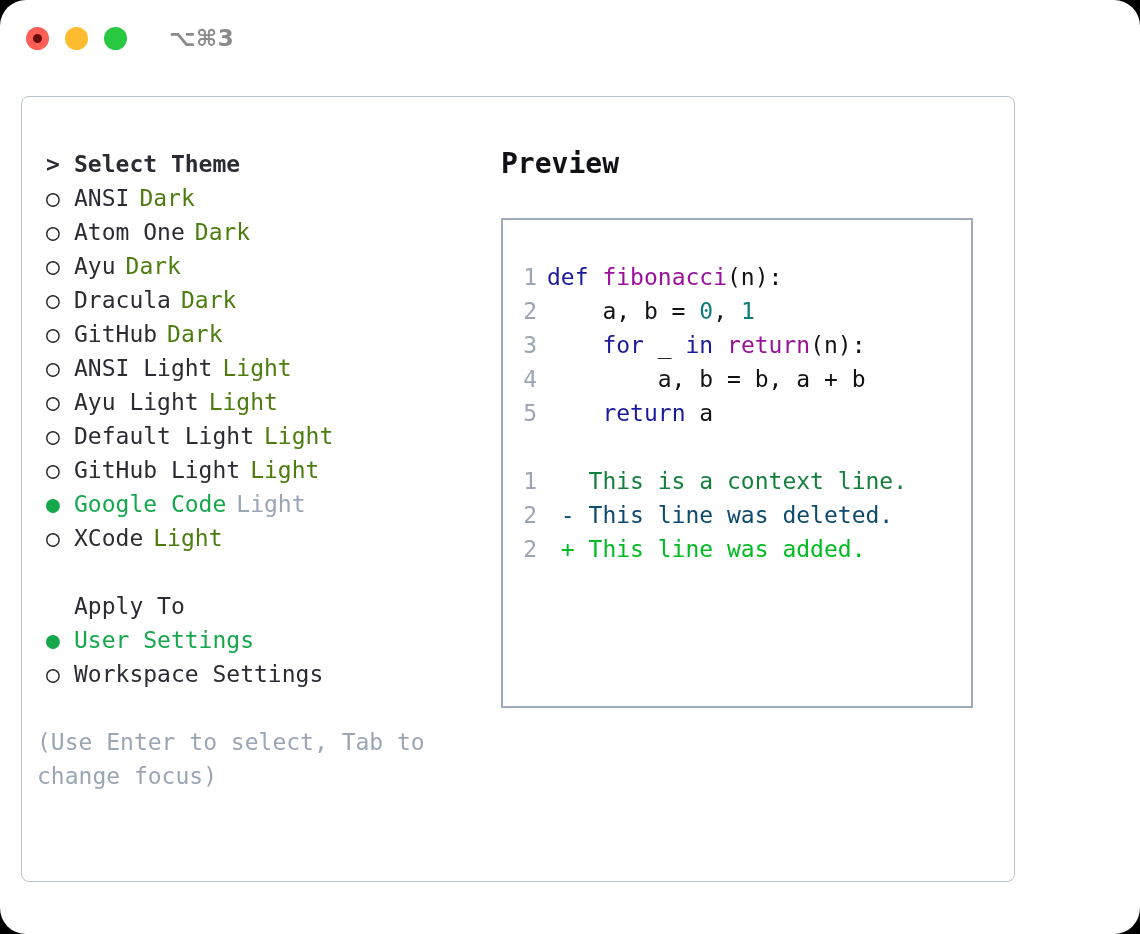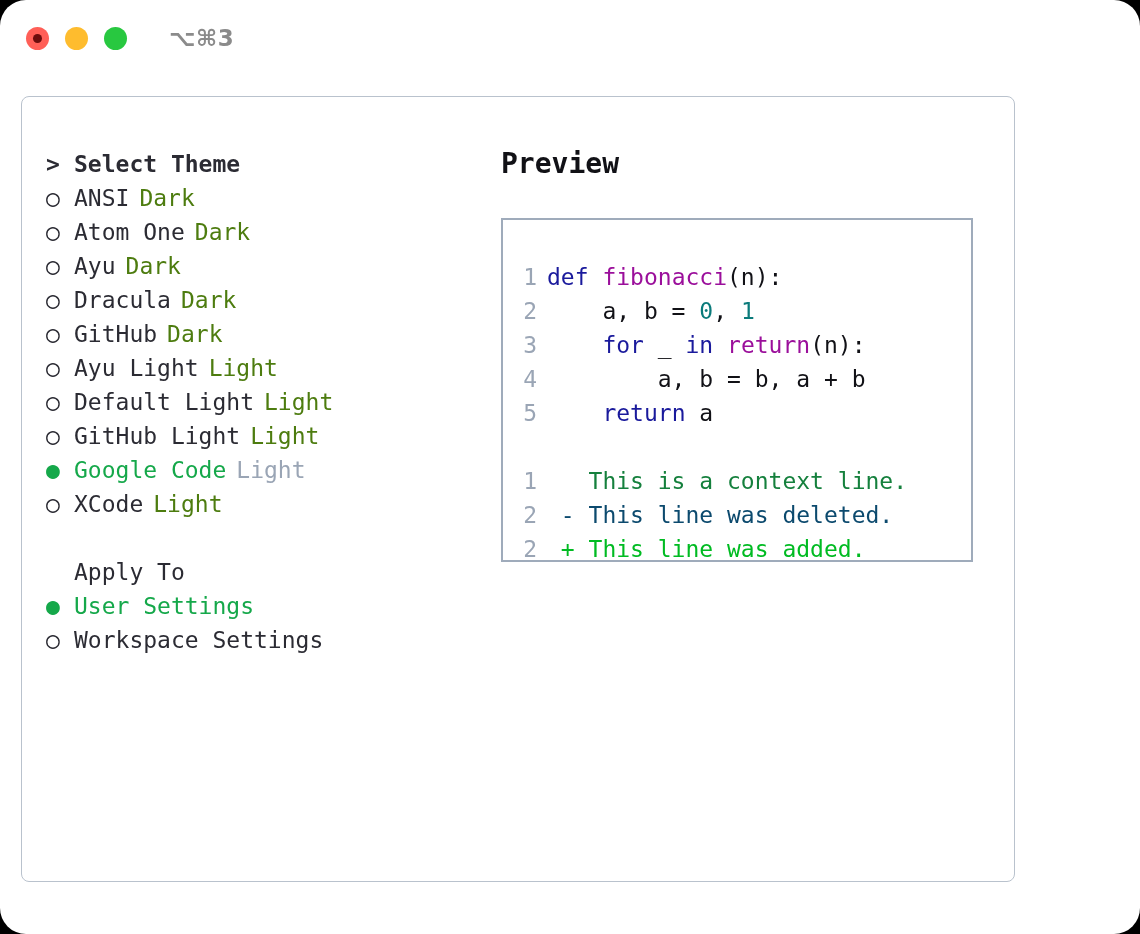--- a/index.html
+++ b/index.html
@@ -138,21 +138,21 @@
   }
   .preview-title {
     font-size: 28px;
     font-weight: 700;
     color: #111116;
     line-height: 34px;
   }
   .preview-box {
     margin-top: 37px;
     width: 472px;
-    height: 344px;
+    height: 490px;
     border: 2px solid #9fabbb;
     background: #ffffff;
     box-sizing: border-box;
     padding: 40px 0 0 0;
   }
   .code-line {
     font-size: 23px;
     line-height: 34px;
     white-space: pre;
     color: #111116;
@@ -197,38 +197,40 @@
         <div class="row header">
           <span class="marker">&gt;</span><span class="label">Select Theme</span>
         </div>
 
         <div id="theme-list">
             <div class="row"><span class="marker">○</span><span class="label">ANSI</span><span class="variant">Dark</span></div>
             <div class="row"><span class="marker">○</span><span class="label">Atom One</span><span class="variant">Dark</span></div>
             <div class="row"><span class="marker">○</span><span class="label">Ayu</span><span class="variant">Dark</span></div>
             <div class="row"><span class="marker">○</span><span class="label">Dracula</span><span class="variant">Dark</span></div>
             <div class="row"><span class="marker">○</span><span class="label">GitHub</span><span class="variant">Dark</span></div>
+            <div class="row"><span class="marker">○</span><span class="label">ANSI Light</span><span class="variant">Light</span></div>
             <div class="row"><span class="marker">○</span><span class="label">Ayu Light</span><span class="variant">Light</span></div>
             <div class="row"><span class="marker">○</span><span class="label">Default Light</span><span class="variant">Light</span></div>
             <div class="row"><span class="marker">○</span><span class="label">GitHub Light</span><span class="variant">Light</span></div>
             <div class="row selected"><span class="marker">●</span><span class="label">Google Code</span><span class="variant">Light</span></div>
             <div class="row"><span class="marker">○</span><span class="label">XCode</span><span class="variant">Light</span></div>
           </div>
 
         <div class="spacer"></div>
 
         <div class="row section-label">
           <span class="marker"> </span><span class="label">Apply To</span>
         </div>
 
         <div id="apply-list">
             <div class="row selected"><span class="marker">●</span><span class="label">User Settings</span></div>
             <div class="row"><span class="marker">○</span><span class="label">Workspace Settings</span></div>
           </div>
 
+        <div class="hint">(Use Enter to select, Tab to change focus)</div>
       </div>
 
       <div class="right-col">
         <div class="preview-title">Preview</div>
         <div class="preview-box">
           <div id="code-block">
               <div class="code-line"><span class="ln">1</span><span class="kw">def </span><span class="fn">fibonacci</span><span class="plain">(n):</span></div>
               <div class="code-line"><span class="ln">2</span><span class="plain">    a, b = </span><span class="num">0</span><span class="plain">, </span><span class="num">1</span></div>
               <div class="code-line"><span class="ln">3</span><span class="plain">    </span><span class="kw">for</span><span class="plain"> _ </span><span class="kw">in</span><span class="plain"> </span><span class="fn">return</span><span class="plain">(n):</span></div>
               <div class="code-line"><span class="ln">4</span><span class="plain">        a, b = b, a + b</span></div>

